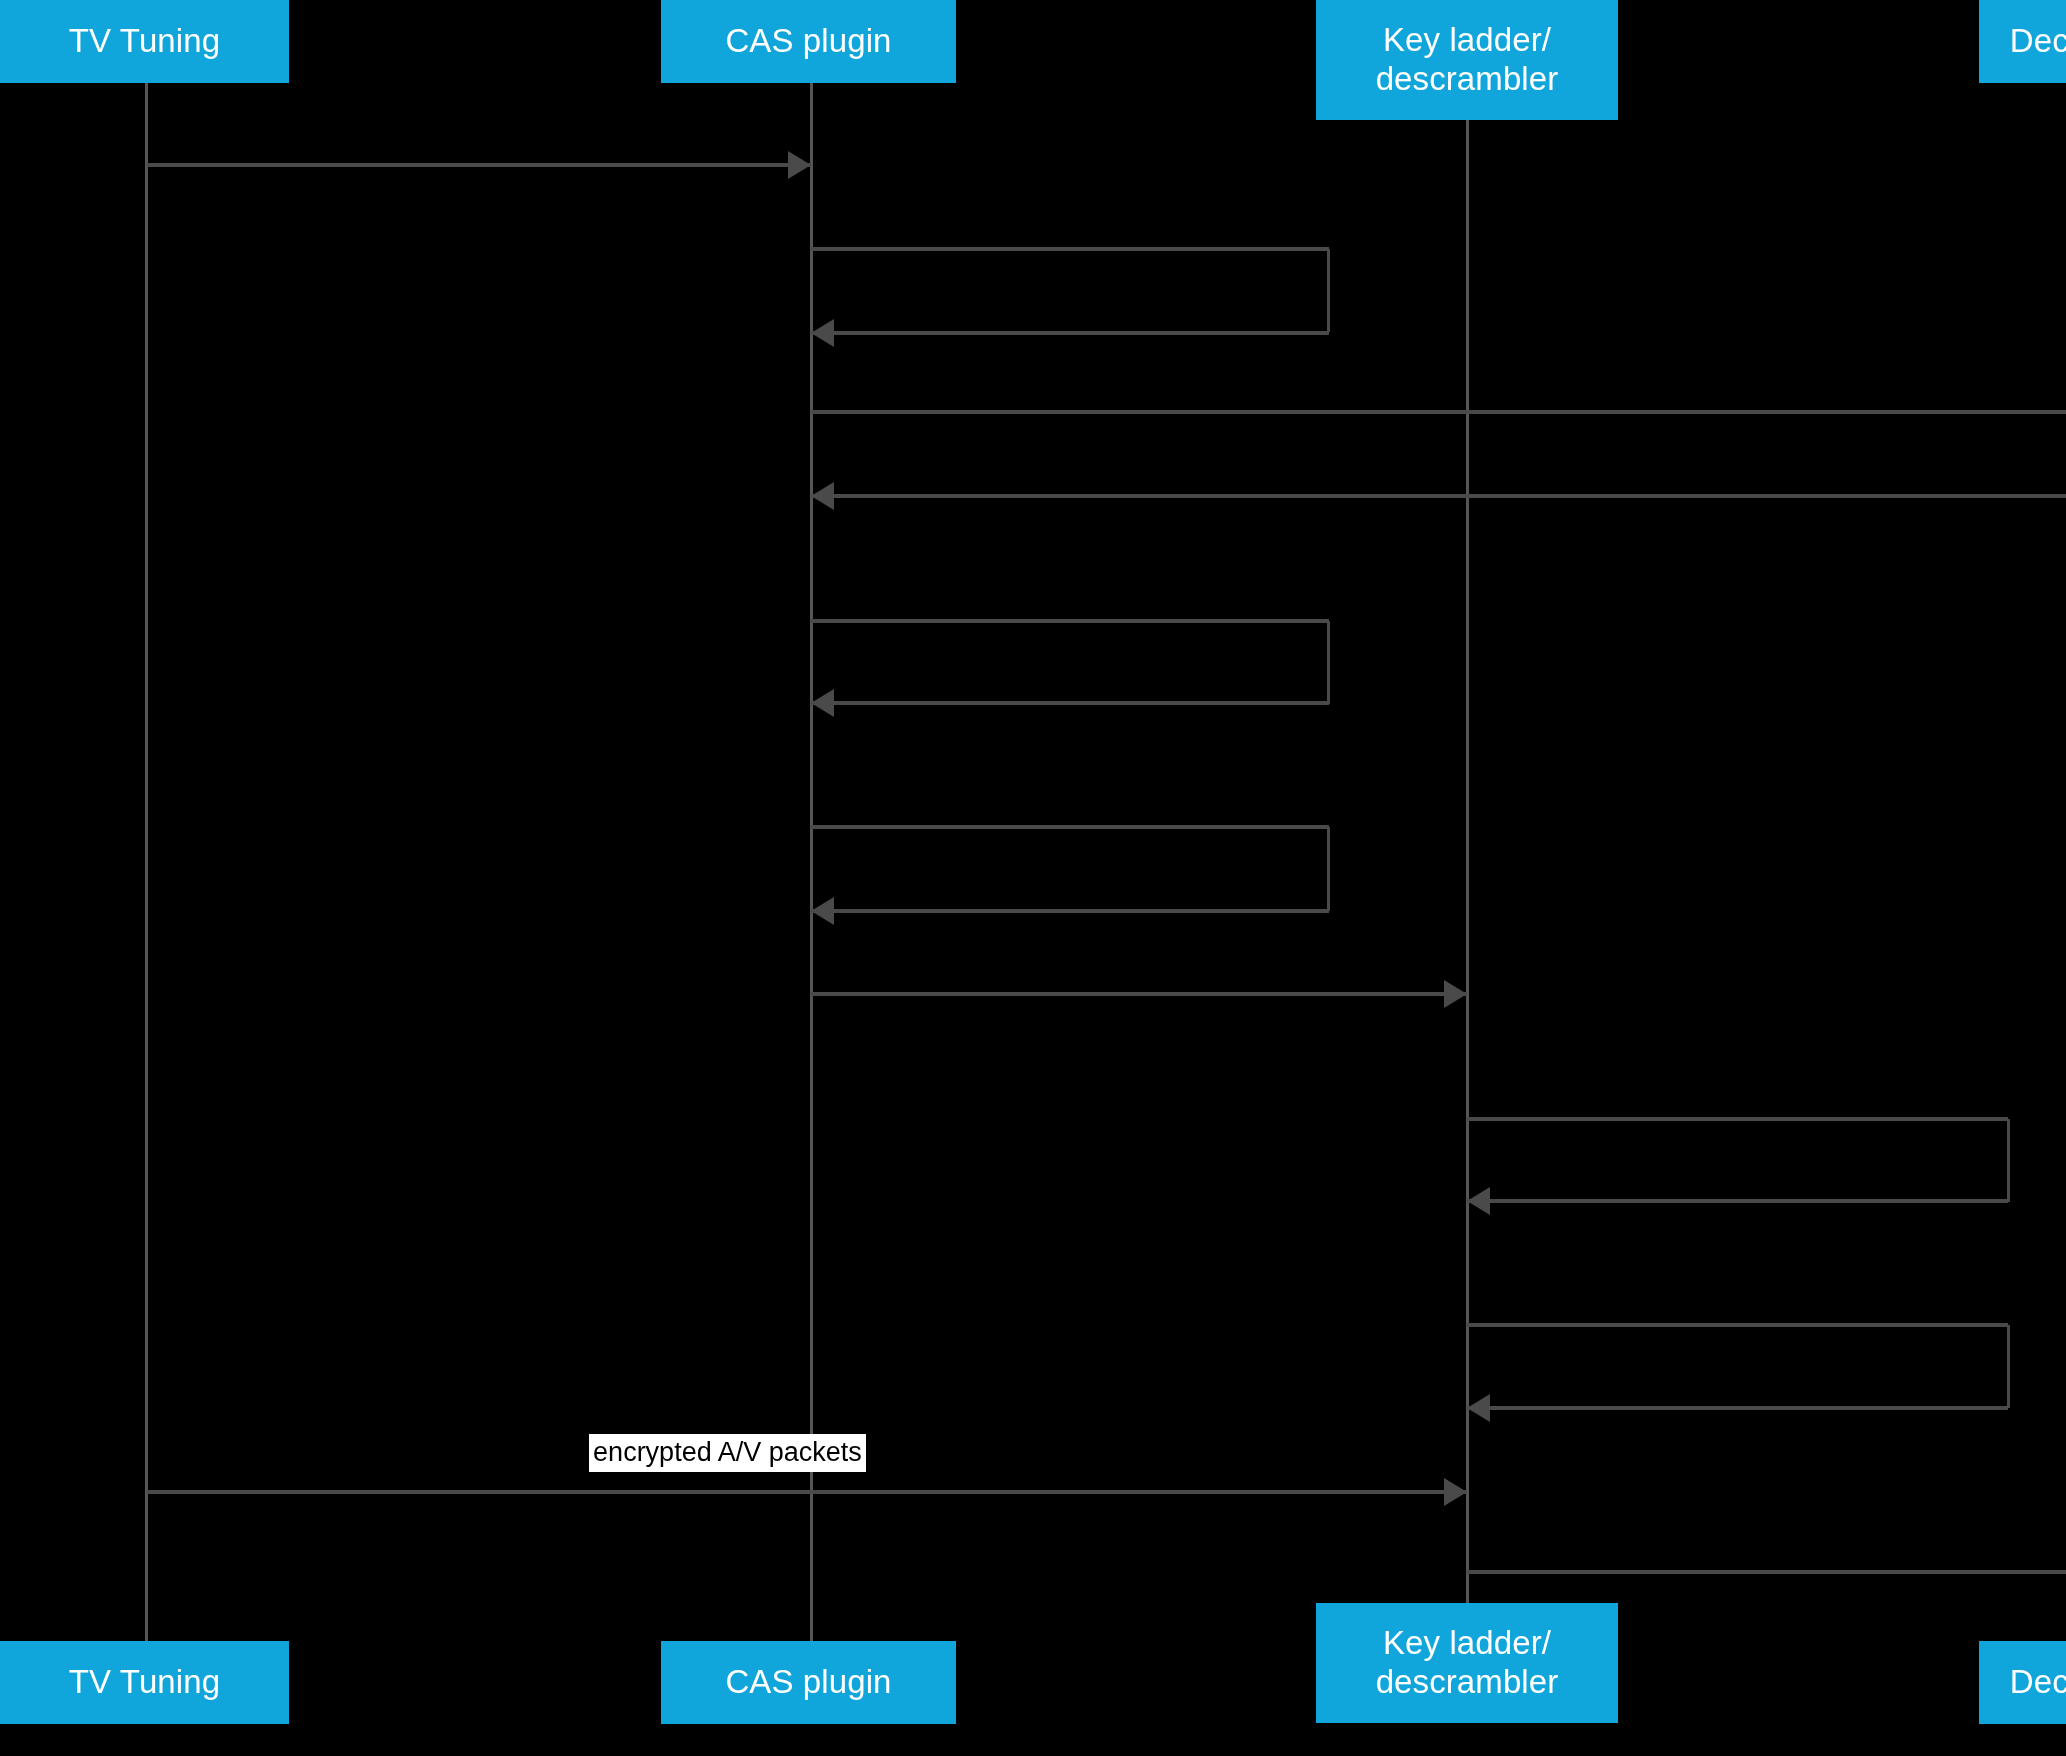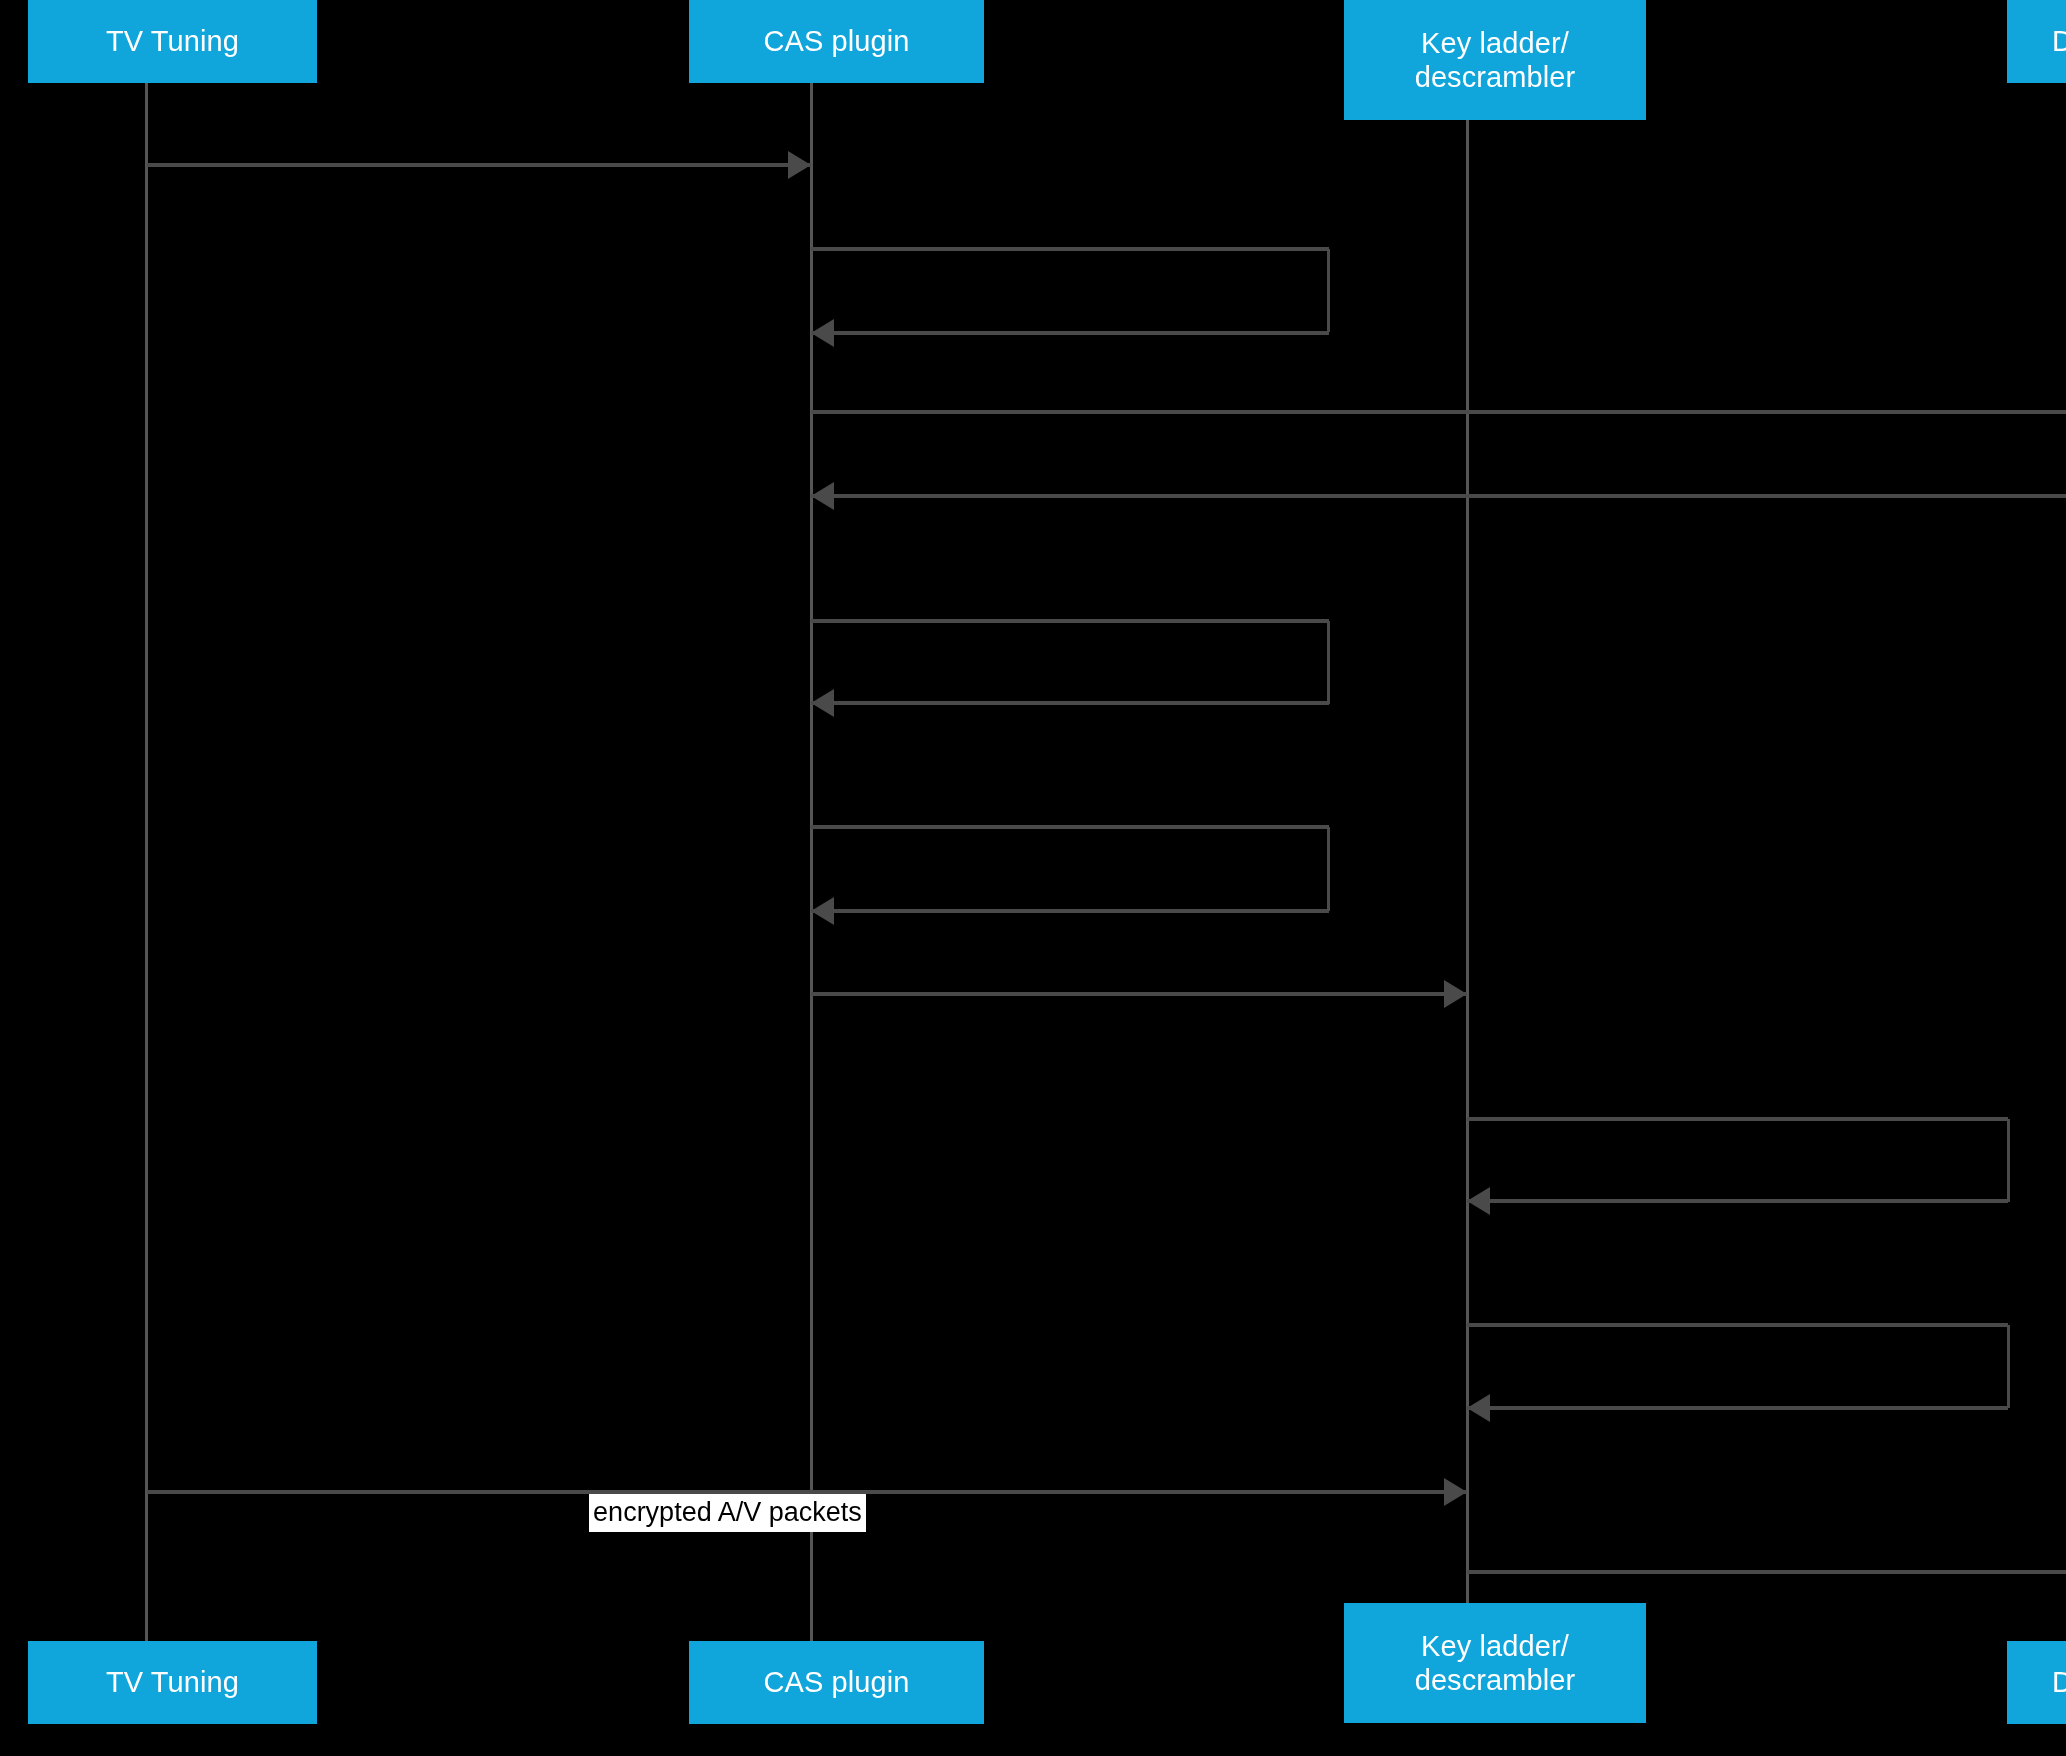--- a/index.html
+++ b/index.html
@@ -22,28 +22,27 @@
     background: #555555;
   }
   .participant-box {
     position: absolute;
     background: #10A5DB;
     color: #FFFFFF;
     display: flex;
     align-items: center;
     justify-content: center;
     text-align: center;
-    font-size: 29px;
+    font-size: 33px;
     font-weight: 400;
     line-height: 1.18;
     letter-spacing: 0.1px;
     box-sizing: border-box;
     padding: 1.7px 3.3px;
     white-space: pre-line;
-    margin-left: 28px;
   }
   .msg-line {
     position: absolute;
     height: 4.1px;
     background: #4a4a4a;
   }
   .msg-vert {
     position: absolute;
     width: 2.9px;
     background: #4a4a4a;
@@ -105,21 +104,21 @@
       <div class="msg-line" style="left: 1467px; width: 541px; top: 1117px; background: rgb(74, 74, 74);"></div>
       <div class="msg-vert" style="left: 2007px; top: 1119px; height: 83px; background: rgb(74, 74, 74);"></div>
       <div class="msg-line" style="left: 1467px; width: 541px; top: 1199px; background: rgb(74, 74, 74);"></div>
       <div class="arrowhead left" style="top: 1187px; left: 1467px; border-right-color: rgb(74, 74, 74);"></div>
       <div class="msg-line" style="left: 1467px; width: 541px; top: 1323px; background: rgb(74, 74, 74);"></div>
       <div class="msg-vert" style="left: 2007px; top: 1325px; height: 83px; background: rgb(74, 74, 74);"></div>
       <div class="msg-line" style="left: 1467px; width: 541px; top: 1406px; background: rgb(74, 74, 74);"></div>
       <div class="arrowhead left" style="top: 1394px; left: 1467px; border-right-color: rgb(74, 74, 74);"></div>
       <div class="msg-line" style="left: 147px; width: 1320px; top: 1490px; background: rgb(74, 74, 74);"></div>
       <div class="arrowhead right" style="top: 1478px; left: 1444px; border-left-color: rgb(74, 74, 74);"></div>
-      <div class="msg-label" style="left: 589px; top: 1494px;">encrypted A/V packets</div>
+      <div class="msg-label" style="left: 589px; top: 1434px;">encrypted A/V packets</div>
       <div class="msg-line" style="left: 1467px; width: 663px; top: 1570px; background: rgb(74, 74, 74);"></div>
     </div>
 
   <div id="participants-layer">
       <div class="participant-box" style="left: 0px; top: 0px; width: 289px; height: 83px; background: rgb(16, 165, 219); color: rgb(255, 255, 255);"><span>TV Tuning</span></div>
       <div class="participant-box" style="left: 0px; top: 1641px; width: 289px; height: 83px; background: rgb(16, 165, 219); color: rgb(255, 255, 255);"><span>TV Tuning</span></div>
       <div class="participant-box" style="left: 661px; top: 0px; width: 295px; height: 83px; background: rgb(16, 165, 219); color: rgb(255, 255, 255);"><span>CAS plugin</span></div>
       <div class="participant-box" style="left: 661px; top: 1641px; width: 295px; height: 83px; background: rgb(16, 165, 219); color: rgb(255, 255, 255);"><span>CAS plugin</span></div>
       <div class="participant-box" style="left: 1316px; top: 0px; width: 302px; height: 120px; background: rgb(16, 165, 219); color: rgb(255, 255, 255);"><span>Key ladder/
 descrambler</span></div>

